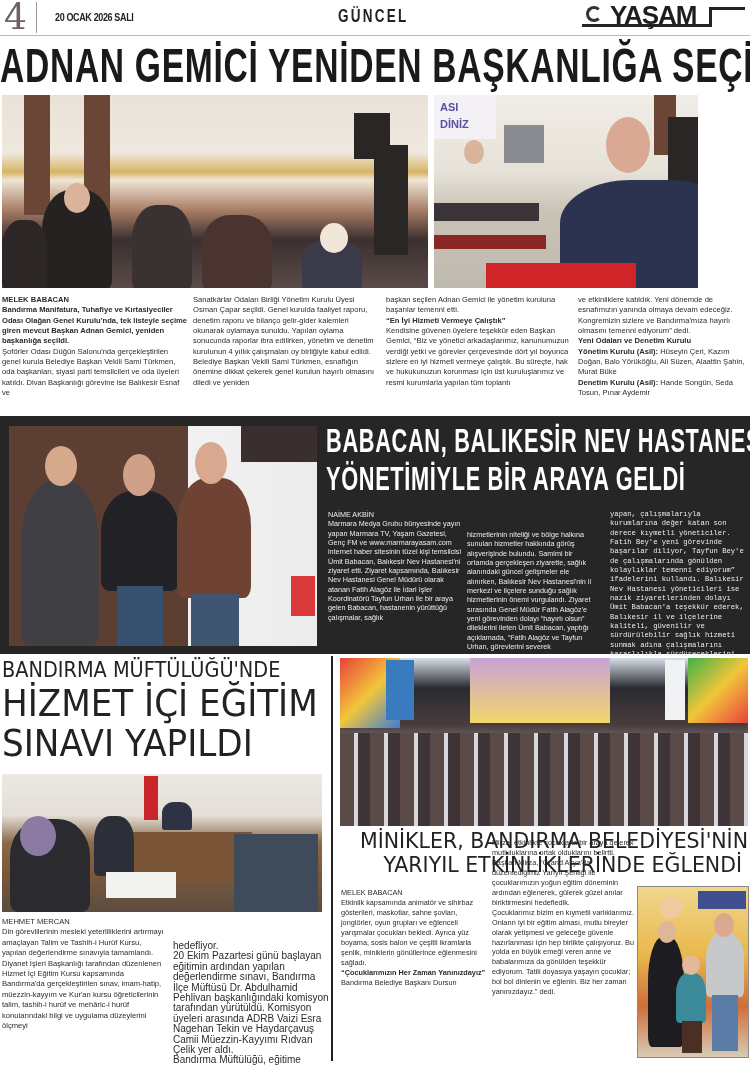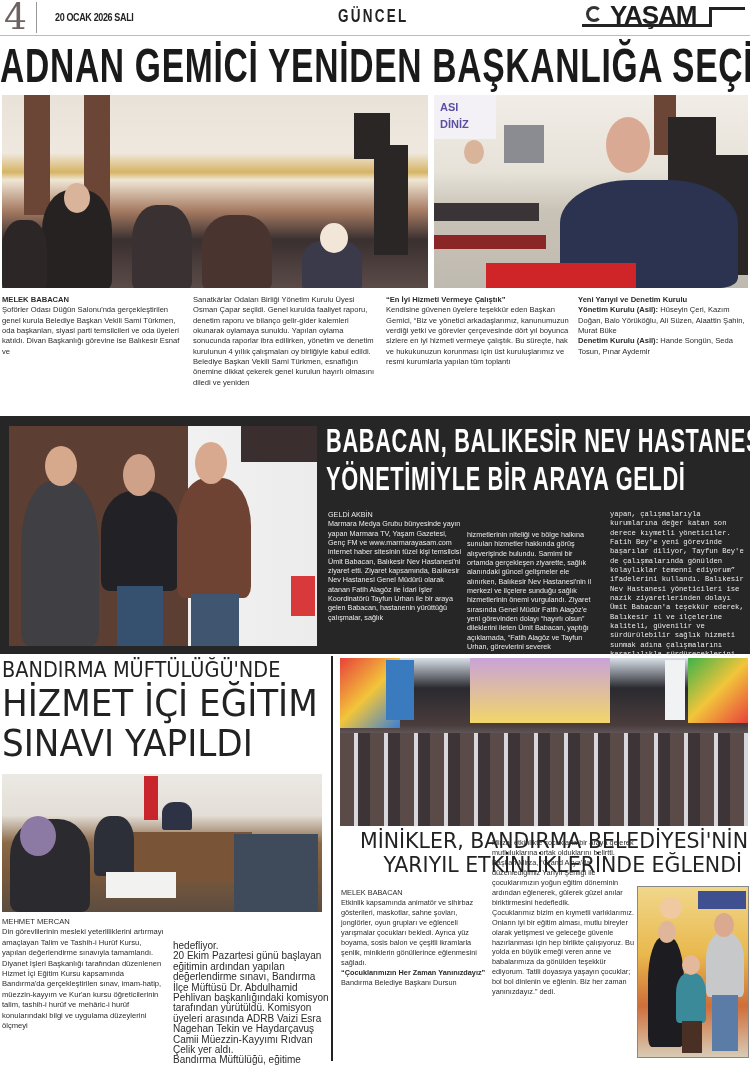--- a/index.html
+++ b/index.html
@@ -17,21 +17,21 @@
   .logo .word { position: absolute; left: 28px; top: -2px; font-family: "Liberation Sans", sans-serif; font-weight: bold; font-size: 26px; color: #1e1e1e; letter-spacing: -1px; }
   .logo .bar { position: absolute; left: 0; top: 22px; width: 130px; height: 3px; background: #222; }
   .logo .bar2 { position: absolute; left: 127px; top: 5px; width: 3px; height: 20px; background: #222; }
   .logo .bar3 { position: absolute; left: 127px; top: 5px; width: 36px; height: 3px; background: #222; }
 
   .headline1 { position: absolute; left: 0; top: 40px; width: 750px; height: 52px; font-family: "Liberation Sans", sans-serif; font-weight: bold; font-size: 48px; line-height: 52px; color: #1a1a1a; white-space: nowrap; transform: scaleX(0.7); transform-origin: left; letter-spacing: 1px; }
 
   
   .photo { position: absolute; overflow: hidden; }
   .photo1 { left: 2px; top: 95px; width: 426px; height: 193px; background: linear-gradient(180deg, #e9e2d8 0%, #efe8de 30%, #d6b464 40%, #efe6d4 44%, #a67b63 60%, #3a3030 75%, #5b4b48 100%); }
-  .photo2 { left: 434px; top: 95px; width: 314px; height: 193px; background: linear-gradient(180deg, #f1ede7 0%, #e6e2d8 40%, #c9c2b6 60%, #bfbab0 100%); }
+  .photo2 { left: 434px; top: 95px; width: 264px; height: 193px; background: linear-gradient(180deg, #f1ede7 0%, #e6e2d8 40%, #c9c2b6 60%, #bfbab0 100%); }
   .ph-curtain { position: absolute; top: 0; width: 26px; height: 120px; background: #6b4536; }
   .ph-speaker { position: absolute; background: #2a2625; }
   .ph-person { position: absolute; border-radius: 40% 40% 10% 10%; }
   .ph-head { position: absolute; border-radius: 50%; background: #d9b49a; }
   .ph-sign { position: absolute; left: 0; top: 0; width: 62px; height: 44px; background: #f3f1f6; color: #5a4fa2; font-family: "Liberation Sans", sans-serif; font-weight: bold; font-size: 11px; padding: 4px 0 0 6px; line-height: 17px; }
   .ph-red { position: absolute; background: #cf2428; }
 
   
   .col { position: absolute; font-family: "Liberation Sans", sans-serif; font-size: 7.6px; line-height: 10.35px; color: #2b2b2b; }
   .col p { margin: 0; }
@@ -100,31 +100,34 @@
   <div class="ph-red" style="left:0px; top:140px; width:112px; height:14px; background:#8b2626;"></div>
   <div class="ph-speaker" style="left:70px; top:30px; width:40px; height:38px; background:#8b8c92;"></div>
   <div class="ph-head" style="left:30px; top:45px; width:20px; height:24px;"></div>
   <div class="ph-person" style="left:126px; top:85px; width:178px; height:108px; background:#2b3350;"></div>
   <div class="ph-head" style="left:172px; top:22px; width:44px; height:56px; background:#d9a994;"></div>
   <div class="ph-red" style="left:52px; top:168px; width:150px; height:25px;"></div>
 </div>
 
 <div class="col" style="left:2px; top:295px; width:185px;">
   <p class="byline">MELEK BABACAN</p>
+  <p class="b">Bandırma Manifatura, Tuhafiye ve Kırtasiyeciler Odası Olağan Genel Kurulu'nda, tek listeyle seçime giren mevcut Başkan Adnan Gemici, yeniden başkanlığa seçildi.</p>
   <p>Şoförler Odası Düğün Salonu'nda gerçekleştirilen genel kurula Belediye Başkan Vekili Sami Türkmen, oda başkanları, siyasi parti temsilcileri ve oda üyeleri katıldı. Divan Başkanlığı görevine ise Balıkesir Esnaf ve</p>
 </div>
 <div class="col" style="left:193px; top:295px; width:185px;">
   <p>Sanatkârlar Odaları Birliği Yönetim Kurulu Üyesi Osman Çapar seçildi. Genel kurulda faaliyet raporu, denetim raporu ve bilanço gelir-gider kalemleri okunarak oylamaya sunuldu. Yapılan oylama sonucunda raporlar ibra edilirken, yönetim ve denetim kurulunun 4 yıllık çalışmaları oy birliğiyle kabul edildi. Belediye Başkan Vekili Sami Türkmen, esnaflığın önemine dikkat çekerek genel kurulun hayırlı olmasını diledi ve yeniden</p>
 </div>
 <div class="col" style="left:386px; top:295px; width:185px;">
+  <p>başkan seçilen Adnan Gemici ile yönetim kuruluna başarılar temenni etti.</p>
   <p class="b">“En İyi Hizmeti Vermeye Çalıştık”</p>
   <p>Kendisine güvenen üyelere teşekkür eden Başkan Gemici, “Biz ve yönetici arkadaşlarımız, kanunumuzun verdiği yetki ve görevler çerçevesinde dört yıl boyunca sizlere en iyi hizmeti vermeye çalıştık. Bu süreçte, hak ve hukukunuzun korunması için üst kuruluşlarımız ve resmi kurumlarla yapılan tüm toplantı</p>
 </div>
 <div class="col" style="left:578px; top:295px; width:170px;">
-  <p class="b">Yeni Yarıyıl ve Denetim Kurulu</p>
+  <p>ve etkinliklere katıldık. Yeni dönemde de esnafımızın yanında olmaya devam edeceğiz. Kongremizin sizlere ve Bandırma'mıza hayırlı olmasını temenni ediyorum” dedi.</p>
+  <p class="b">Yeni Odaları ve Denetim Kurulu</p>
   <p><span class="b">Yönetim Kurulu (Asil):</span> <span>Hüseyin Çeri, Kazım Doğan, Balo Yörüköğlu, Ali Süzen, Alaattin Şahin, Murat Büke</span></p>
   <p><span class="b">Denetim Kurulu (Asil):</span> <span>Hande Songün, Seda Tosun, Pınar Aydemir</span></p>
 </div>
 
 <div class="dark"></div>
 <div class="photo photo3">
   <div class="ph-speaker" style="left:232px; top:0px; width:76px; height:36px; background:#3a2f2e;"></div>
   <div class="ph-person" style="left:12px; top:55px; width:78px; height:165px; background:#3f3f44;"></div>
   <div class="ph-head" style="left:36px; top:20px; width:32px; height:40px; background:#d6a88c;"></div>
   <div class="ph-person" style="left:92px; top:65px; width:78px; height:100px; background:#222226;"></div>
@@ -135,21 +138,21 @@
   <div class="ph-head" style="left:186px; top:16px; width:32px; height:42px; background:#d8a98e;"></div>
   <div class="ph-red" style="left:282px; top:150px; width:24px; height:40px; background:#d8393a;"></div>
 </div>
 
 <div class="headline2">
   <div>BABACAN, BALIKESİR NEV HASTANESİ</div>
   <div>YÖNETİMİYLE BİR ARAYA GELDİ</div>
 </div>
 
 <div class="col light" style="left:328px; top:510px; width:136px; font-size:7.2px; line-height:9.35px;">
-  <p>GELDİ AKBİN</p>
+  <p>NAİME AKBİN</p>
   <p>Marmara Medya Grubu bünyesinde yayın yapan Marmara TV, Yaşam Gazetesi, Genç FM ve www.marmarayasam.com internet haber sitesinin tüzel kişi temsilcisi Ümit Babacan, Balıkesir Nev Hastanesi'ni ziyaret etti. Ziyaret kapsamında, Balıkesir Nev Hastanesi Genel Müdürü olarak atanan Fatih Alagöz ile İdari İşler Koordinatörü Tayfun Urhan ile bir araya gelen Babacan, hastanenin yürüttüğü çalışmalar, sağlık</p>
 </div>
 <div class="col light" style="left:467px; top:510px; width:132px; font-size:7.2px; line-height:9.35px;margin-top:20px;">
   <p>hizmetlerinin niteliği ve bölge halkına sunulan hizmetler hakkında görüş alışverişinde bulundu. Samimi bir ortamda gerçekleşen ziyarette, sağlık alanındaki güncel gelişmeler ele alınırken, Balıkesir Nev Hastanesi'nin il merkezi ve ilçelere sunduğu sağlık hizmetlerinin önemi vurgulandı. Ziyaret sırasında Genel Müdür Fatih Alagöz'e yeni görevinden dolayı “hayırlı olsun” dileklerini ileten Ümit Babacan, yaptığı açıklamada, “Fatih Alagöz ve Tayfun Urhan, görevlerini severek</p>
 </div>
 <div class="col light" style="left:610px; top:510px; width:136px; font-size:7.2px; line-height:9.35px;font-family:Liberation Mono, monospace;">
   <p>yapan, çalışmalarıyla kurumlarına değer katan son derece kıymetli yöneticiler. Fatih Bey'e yeni görevinde başarılar diliyor, Tayfun Bey'e de çalışmalarında gönülden kolaylıklar temenni ediyorum” ifadelerini kullandı. Balıkesir Nev Hastanesi yöneticileri ise nazik ziyaretlerinden dolayı Ümit Babacan'a teşekkür ederek, Balıkesir il ve ilçelerine kaliteli, güvenilir ve sürdürülebilir sağlık hizmeti sunmak adına çalışmalarını kararlılıkla sürdüreceklerini belirtti.</p>
 </div>
 
 <div class="headline3a">BANDIRMA MÜFTÜLÜĞÜ'NDE</div>

